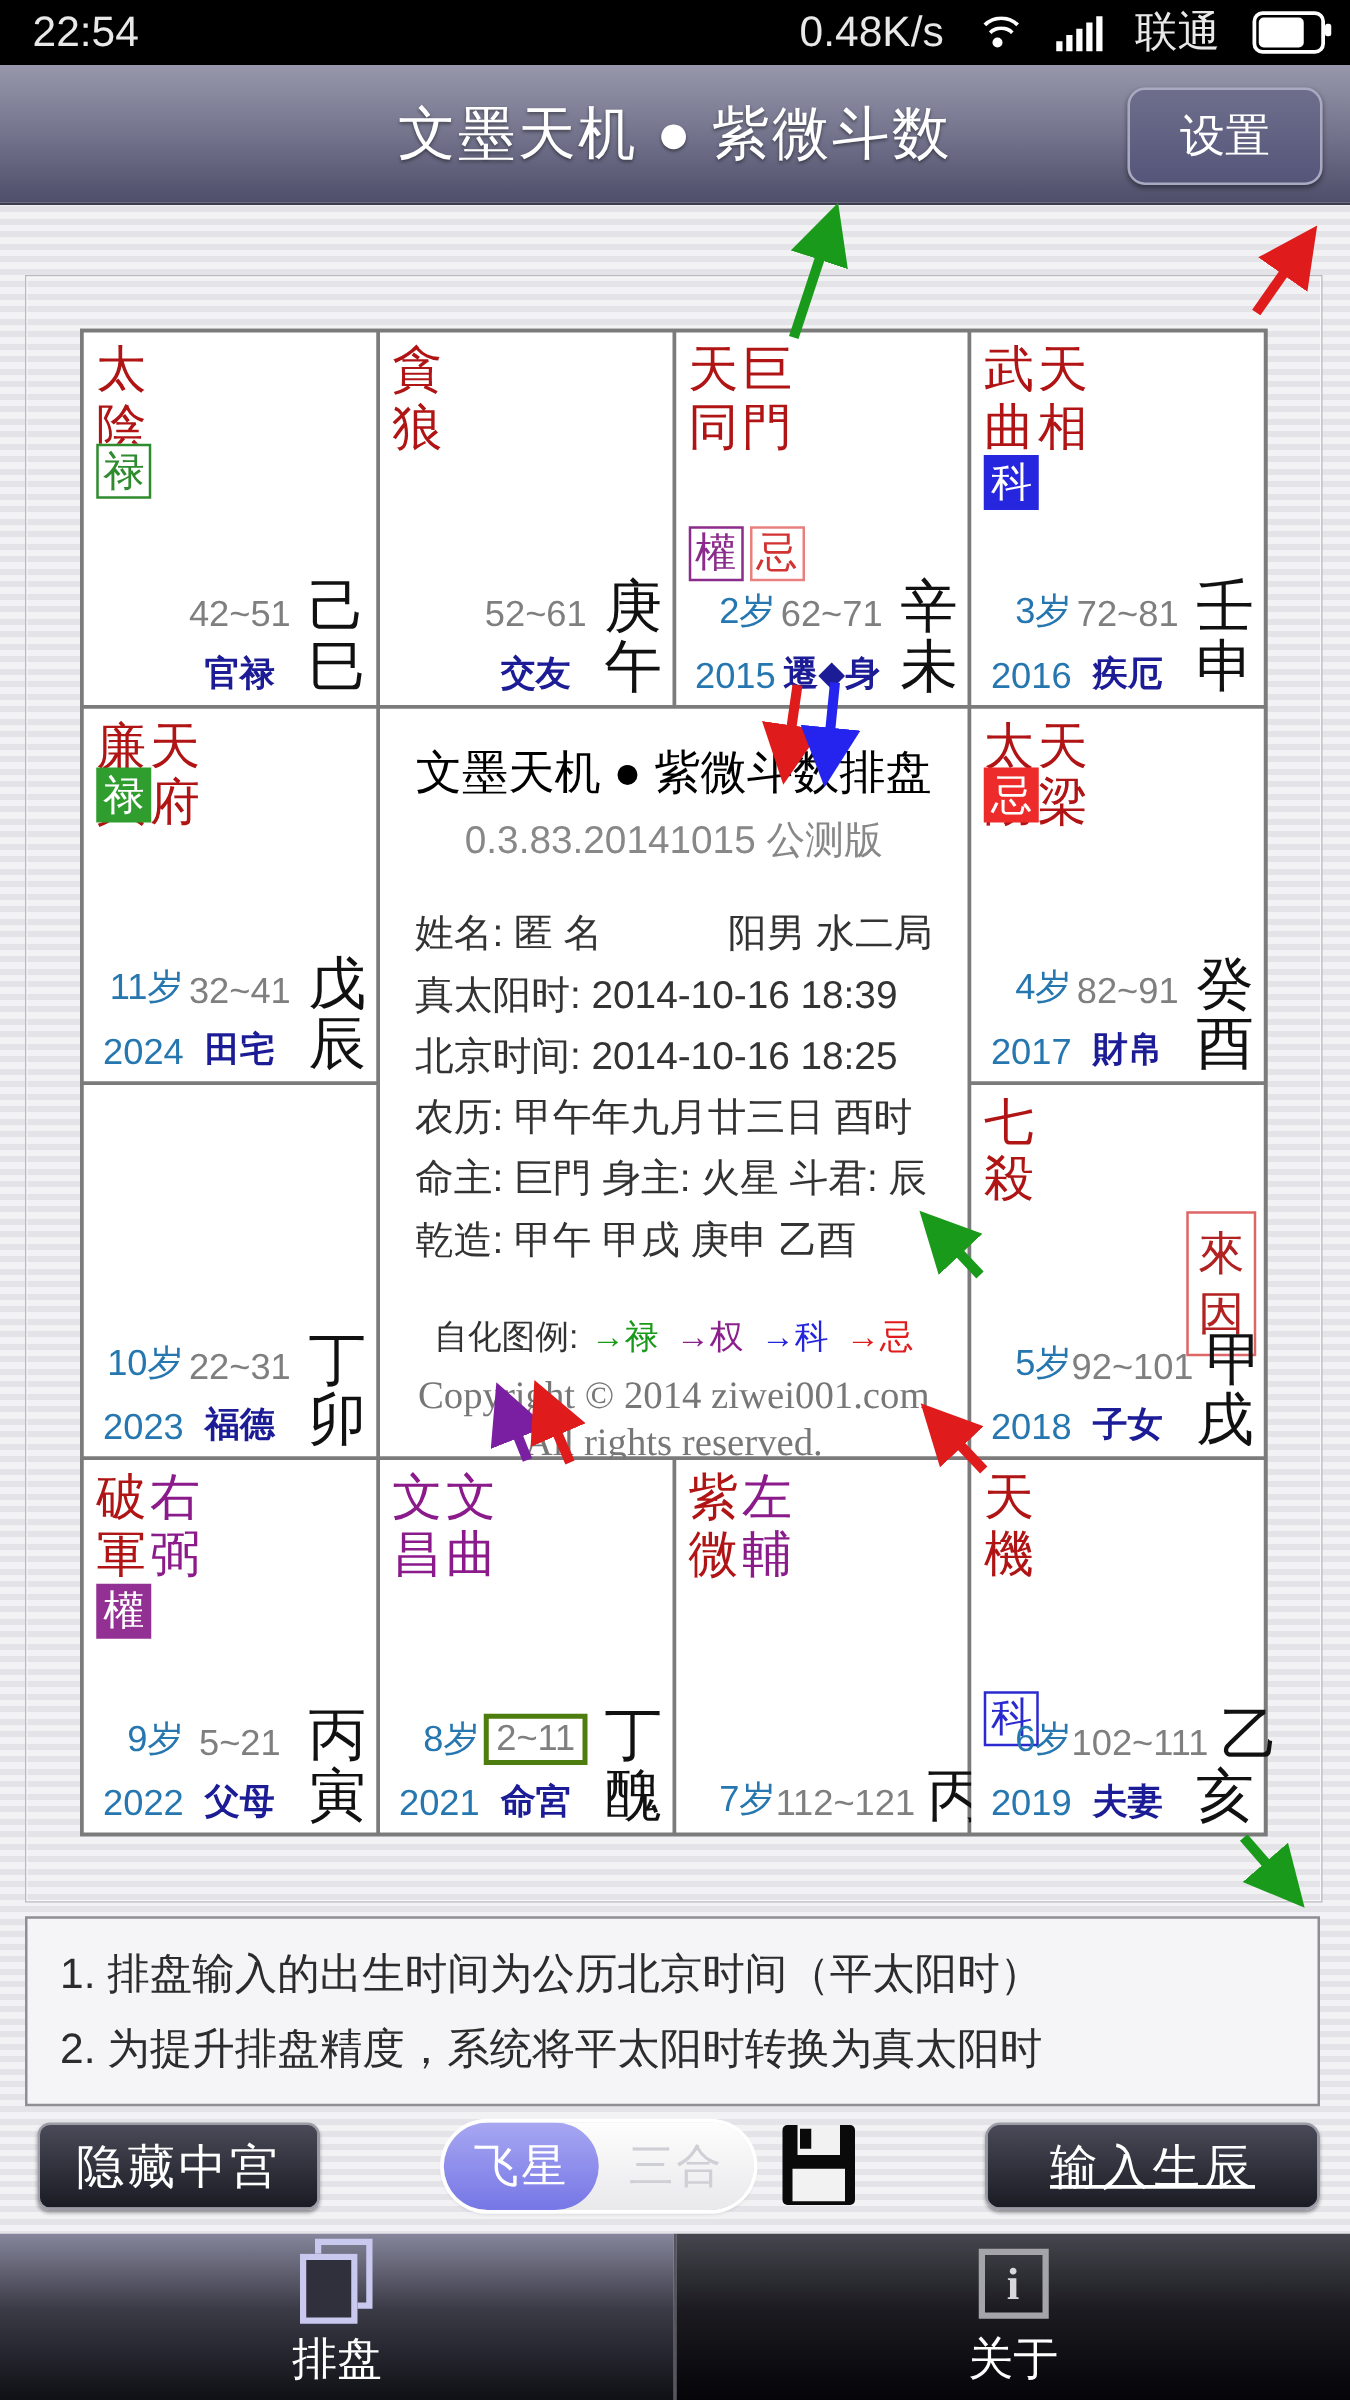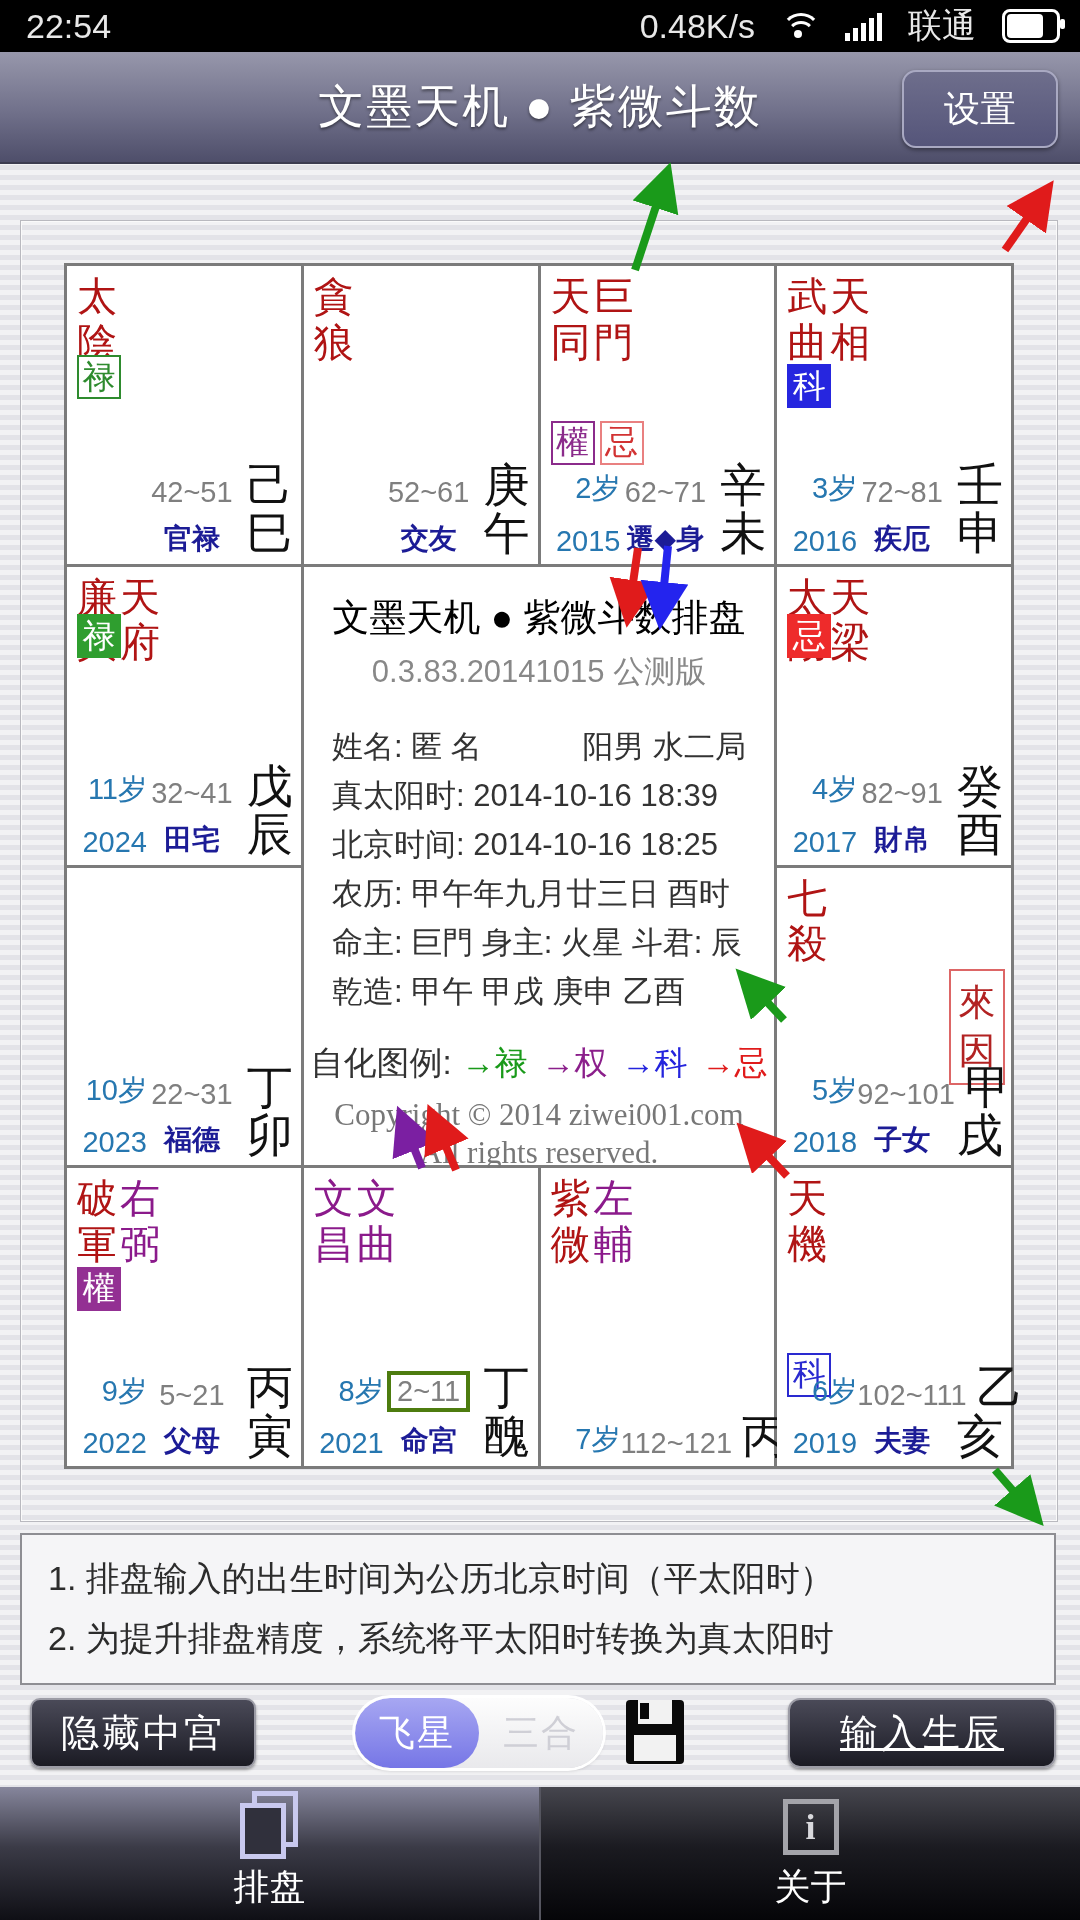--- a/index.html
+++ b/index.html
@@ -63,21 +63,21 @@
   .range.boxed{border:4px solid #4d7c0f;padding:0 6px;}
   .palace{color:#1c1c96;font-size:28px;font-weight:600;text-align:left;justify-self:center;}
   .stem,.branch{color:#111;font-size:46px;text-align:right;line-height:1.05;}
   
   .center-card{grid-row:2/4;grid-column:2/4;background:#fff;display:flex;flex-direction:column;
     align-items:center;text-align:center;padding-top:26px;box-sizing:border-box;}
   .app-name{font-size:37px;color:#000000;}
   .version{font-size:31px;color:#888;margin-top:8px;}
   .info-block{margin-top:30px;width:88%;text-align:left;font-size:31px;color:#333;line-height:1.58;}
   .name-line{display:flex;justify-content:space-between;}
-  .legend-line{margin-top:24px;font-size:33px;color:#333;display:flex;gap:10px;align-items:center;}
+  .legend-line{margin-top:34px;font-size:27px;color:#333;display:flex;gap:10px;align-items:center;}
   .legend-item{display:flex;gap:2px;}
   .copyright{margin-top:10px;font-family:"Liberation Serif","DejaVu Serif",serif;font-size:31px;color:#777;line-height:1.25;}
   
   .notes-panel{position:absolute;left:20px;top:1533px;width:1036px;height:152px;background:#f5f5f7;
     border:2px solid #8e8e93;box-sizing:border-box;padding:14px 26px;color:#2c2c2c;font-size:34px;
     display:flex;flex-direction:column;justify-content:space-around;}
   
   .toolbar{position:absolute;left:0;top:1698px;width:1080px;height:74px;}
   .dark-btn{position:absolute;height:70px;background:linear-gradient(#4a4a58,#1b1b24);
     border:2px solid #9c9ca6;border-radius:12px;color:#fff;font-size:38px;letter-spacing:3px;

